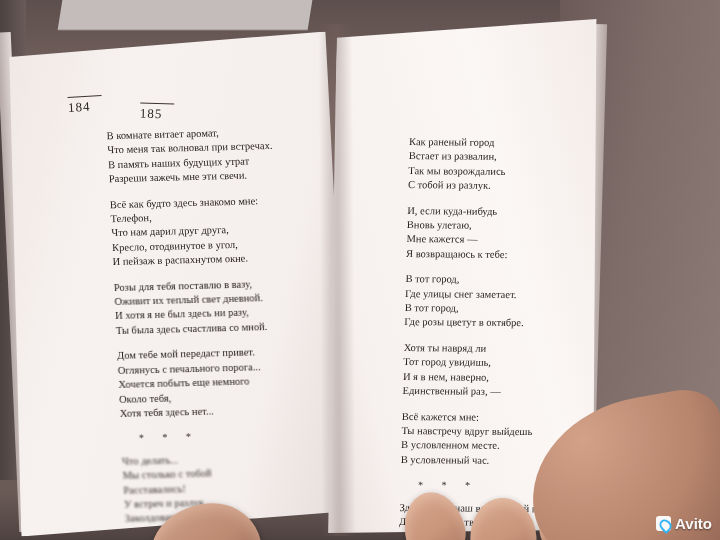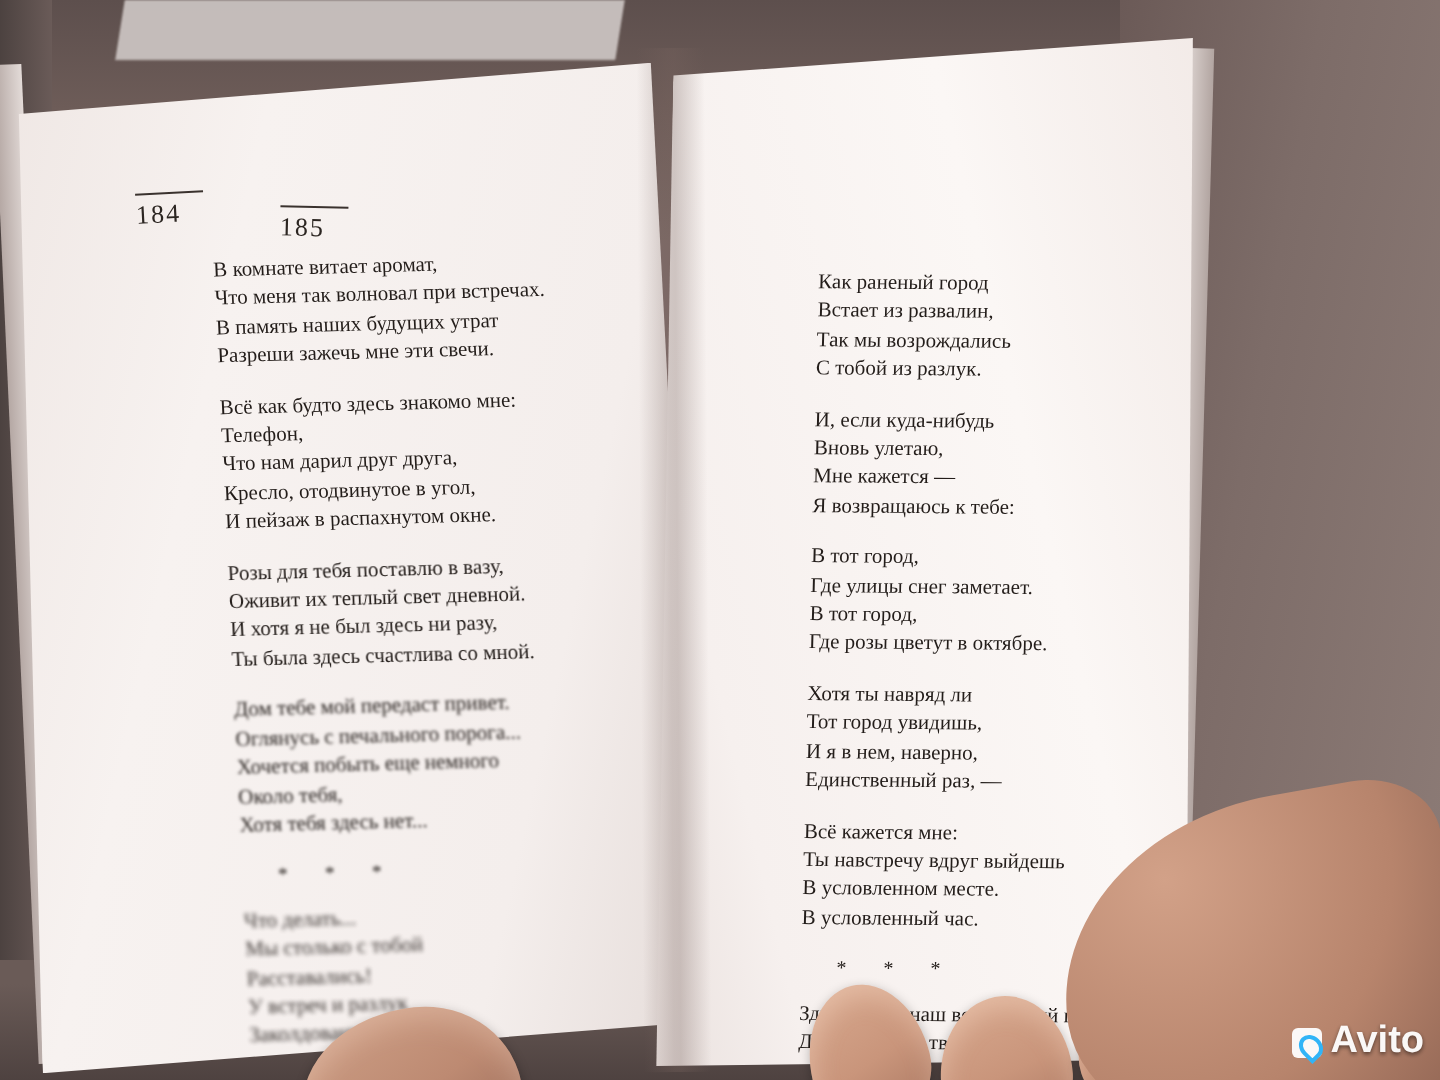--- a/index.html
+++ b/index.html
@@ -184,21 +184,21 @@
   
   .watermark {
     position: absolute;
     right: 8px;
     bottom: 8px;
     display: flex;
     align-items: center;
     gap: 4px;
     color: #ffffff;
     font-family: "Liberation Sans", sans-serif;
-    font-size: 19px;
+    font-size: 15px;
     font-weight: bold;
     text-shadow: 0 1px 2px rgba(0,0,0,.55);
     opacity: .95;
   }
   .wm-logo {
     width: 15px; height: 15px;
     border-radius: 3px;
     background: #ffffff;
     position: relative;
   }

